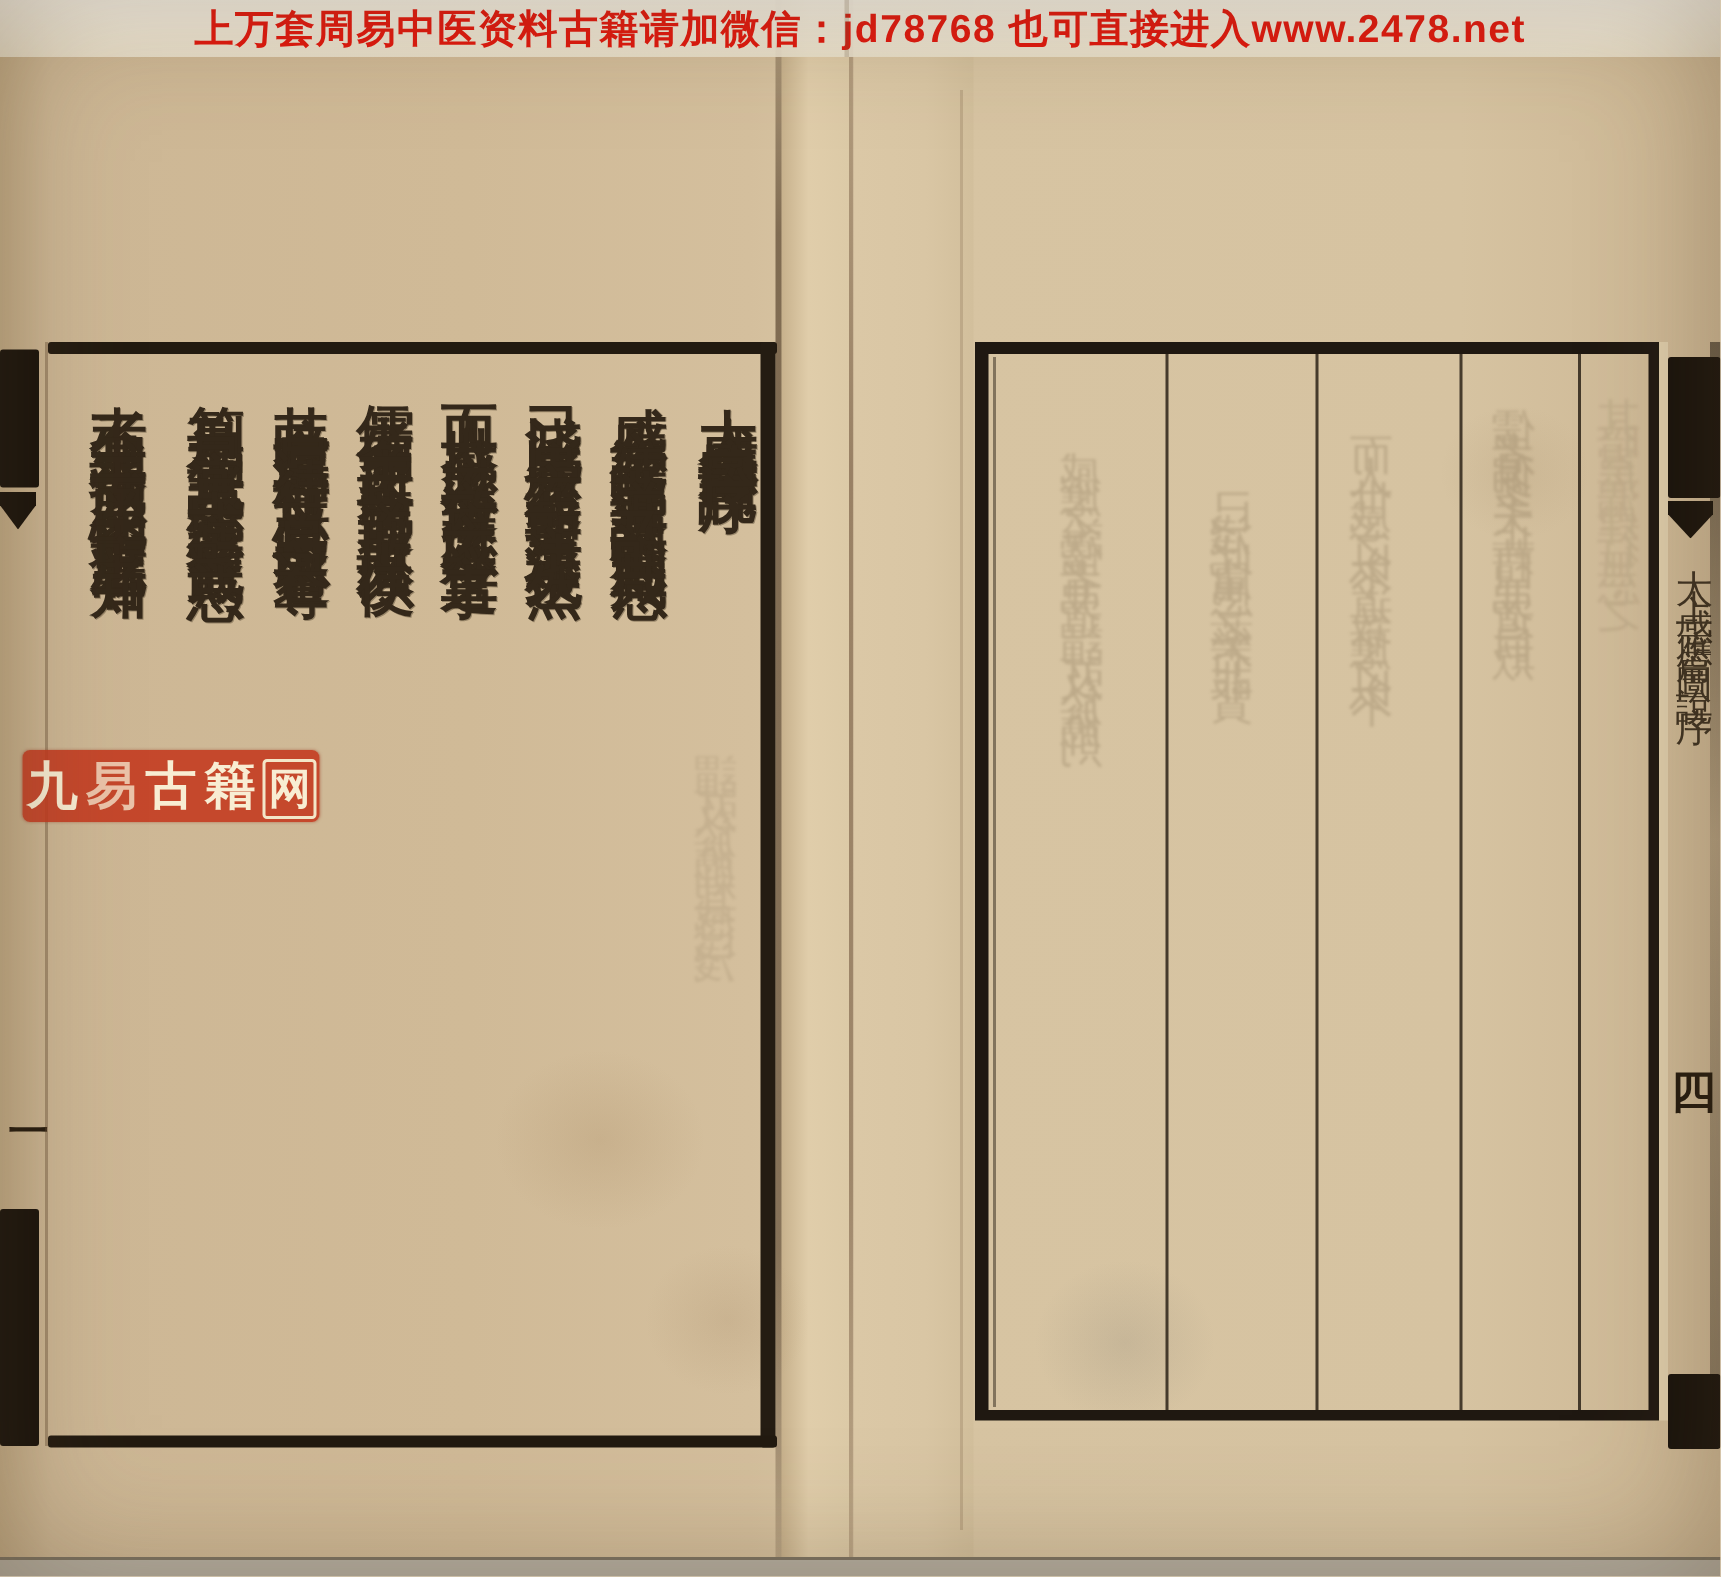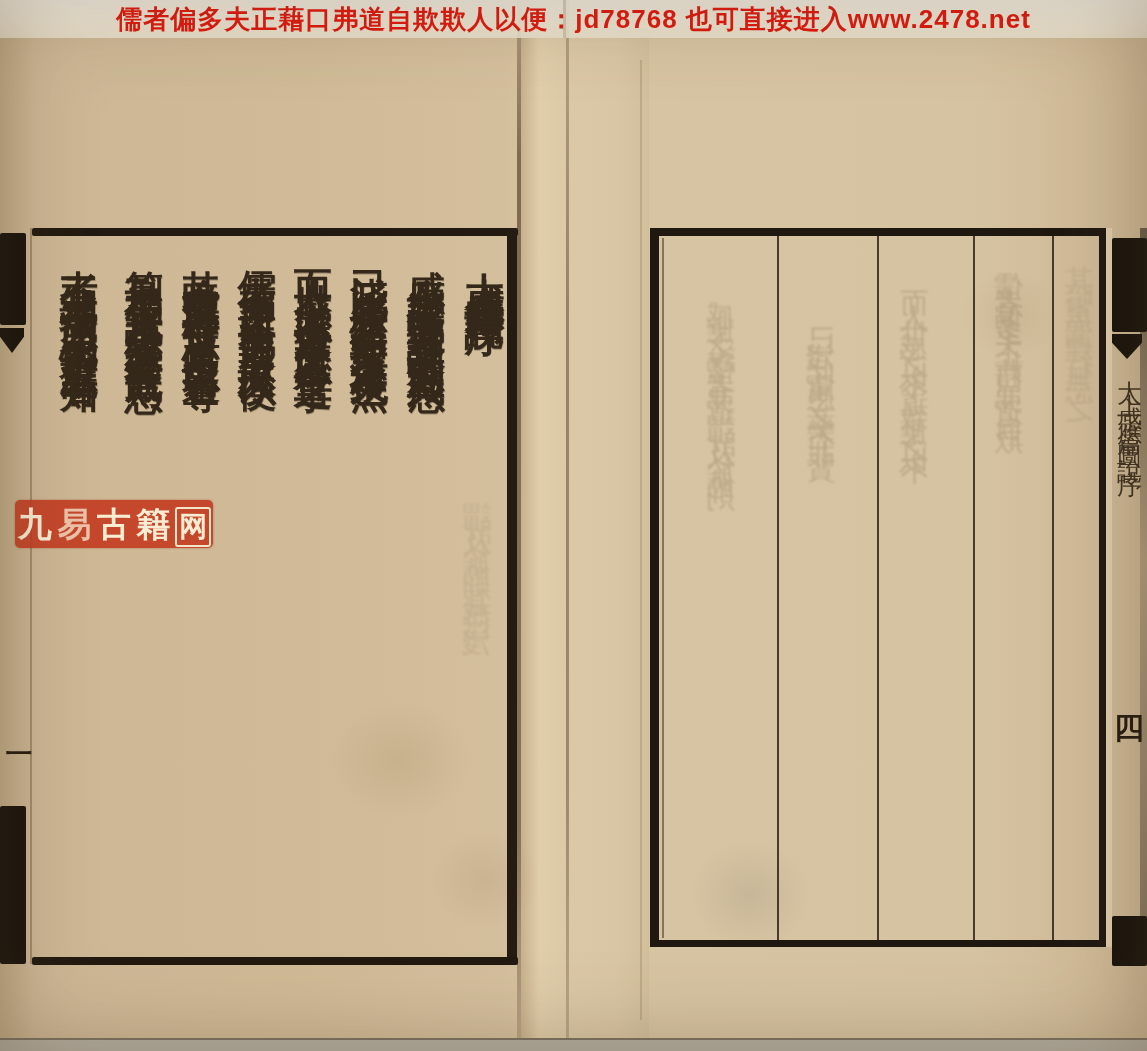--- a/index.html
+++ b/index.html
@@ -96,21 +96,21 @@
   <div class="gap-seam"></div>
   <div class="gap-band-b"></div>
   <div class="edge-line-faint"></div>
 
   <div class="fox" style="left:330px;top:700px;width:140px;height:120px;background:radial-gradient(closest-side,rgba(160,128,88,.20),rgba(160,128,88,0));"></div>
   <div class="fox" style="left:430px;top:830px;width:110px;height:100px;background:radial-gradient(closest-side,rgba(150,120,85,.16),rgba(150,120,85,0));"></div>
   <div class="fox" style="left:690px;top:840px;width:120px;height:110px;background:radial-gradient(closest-side,rgba(128,122,110,.18),rgba(128,122,110,0));"></div>
   <div class="fox" style="left:960px;top:270px;width:100px;height:90px;background:radial-gradient(closest-side,rgba(155,130,95,.14),rgba(155,130,95,0));"></div>
 
   <div class="banner">
-    <span class="banner-text">儒者偏多夫正藉口弗道自欺欺人以便：jd78768 也可直接进入www.2478.net</span>
+    <span class="banner-text">上万套周易中医资料古籍请加微信：jd78768 也可直接进入www.2478.net</span>
   </div>
   <div class="banner-seam"></div>
 
   <div class="lframe-top"></div>
   <div class="lframe-right"></div>
   <div class="lframe-bottom"></div>
 
   <div class="v-col col-title" style="left:458px;top:240px;">太上感應篇圖說序</div>
   <div class="v-col col-body" style="left:400px;top:240px;">感應之說儒者弗道謂計及於應則其感</div>
   <div class="v-col col-body" style="left:343px;top:240px;">已淺此庸愚之藥石非賢聖之津梁也然</div>

